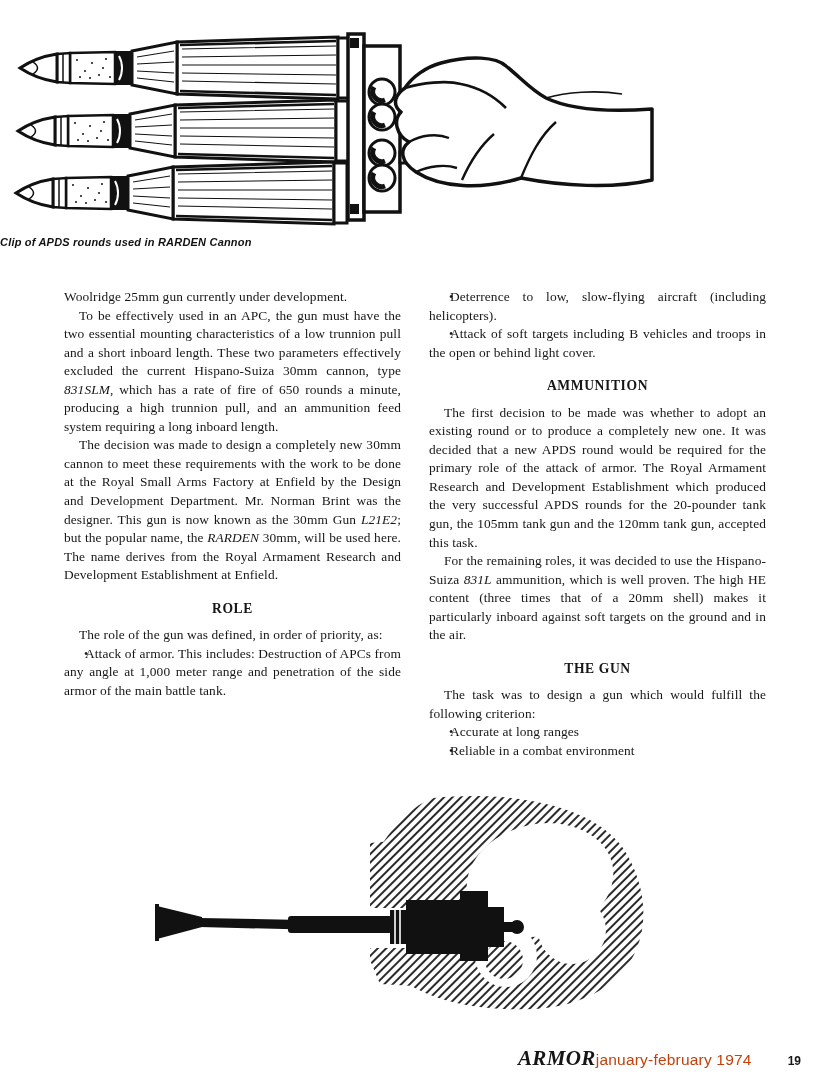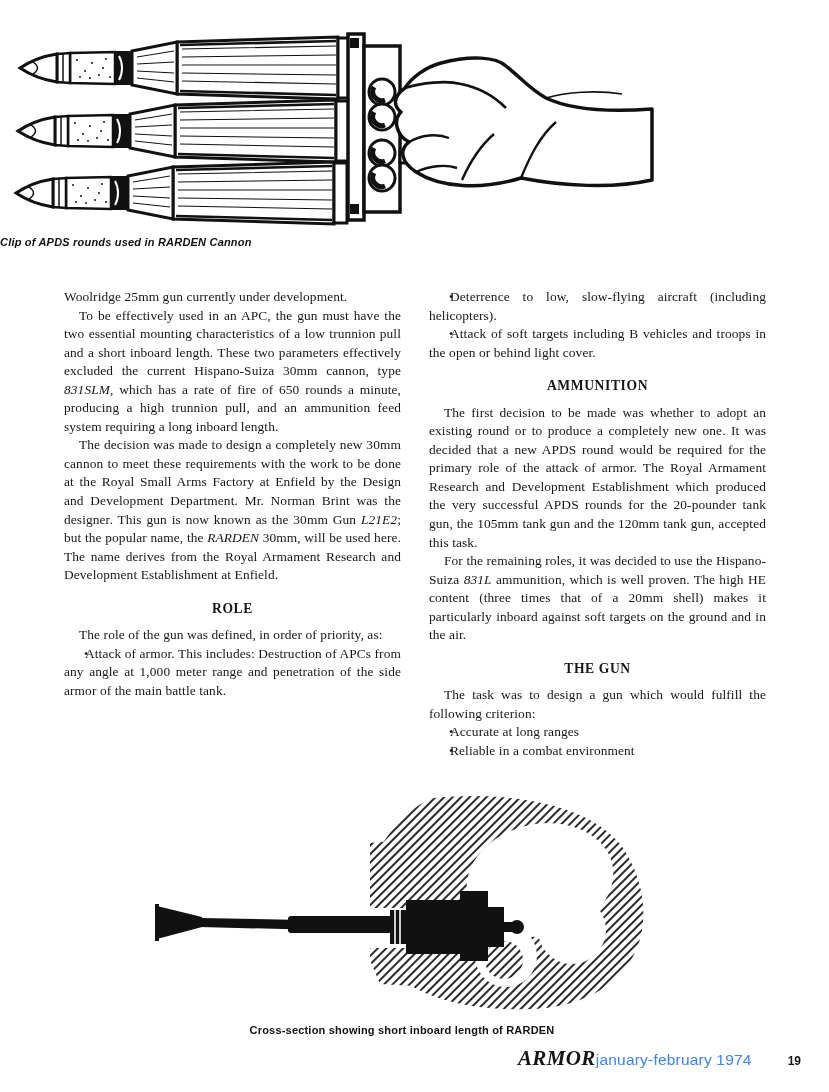--- a/index.html
+++ b/index.html
@@ -42,21 +42,21 @@
   .footer{
     position:absolute;top:1046px;left:0;width:801px;
     display:flex;justify-content:flex-end;align-items:baseline;
   }
   .footer .mag{
     font-family:"Liberation Serif",serif;font-weight:bold;font-style:italic;
     font-size:21px;letter-spacing:.4px;margin-right:0;
   }
   .footer .issue{
     font-family:"Liberation Sans","DejaVu Sans",sans-serif;
-    font-size:15.5px;letter-spacing:.2px;margin-right:36px;color:#3b82f6;
+    font-size:15.5px;letter-spacing:.2px;margin-right:36px;color:#c2410c;
   }
   .footer .pageno{
     font-family:"Liberation Sans","DejaVu Sans",sans-serif;
     font-weight:bold;font-size:12px;
   }
 </style>
 </head>
 <body>
 
 <div>
@@ -202,21 +202,20 @@
         <rect x="238" y="122" width="16" height="34"></rect>
         <line x1="243" y1="122" x2="243" y2="156" stroke="#fff" stroke-width="1.6"></line>
         <line x1="248" y1="122" x2="248" y2="156" stroke="#fff" stroke-width="1.6"></line>
 
         <path d="M254,112 L308,112 L308,103 L336,103 L336,119 L352,119 L352,159
                  L336,159 L336,173 L308,173 L308,166 L254,166 Z"></path>
         <rect x="352" y="134" width="8" height="10"></rect>
         <circle cx="365" cy="139" r="7"></circle>
       </g>
     </svg>
-    <figcaption class="fig-caption">Cross-section showing short inboard length of RARDEN</figcaption>
   </figure>
 
   <div class="footer">
     <span class="mag">ARMOR</span>
     <span class="issue">january-february 1974</span>
     <span class="pageno">19</span>
   </div>
 
 </div>
 

